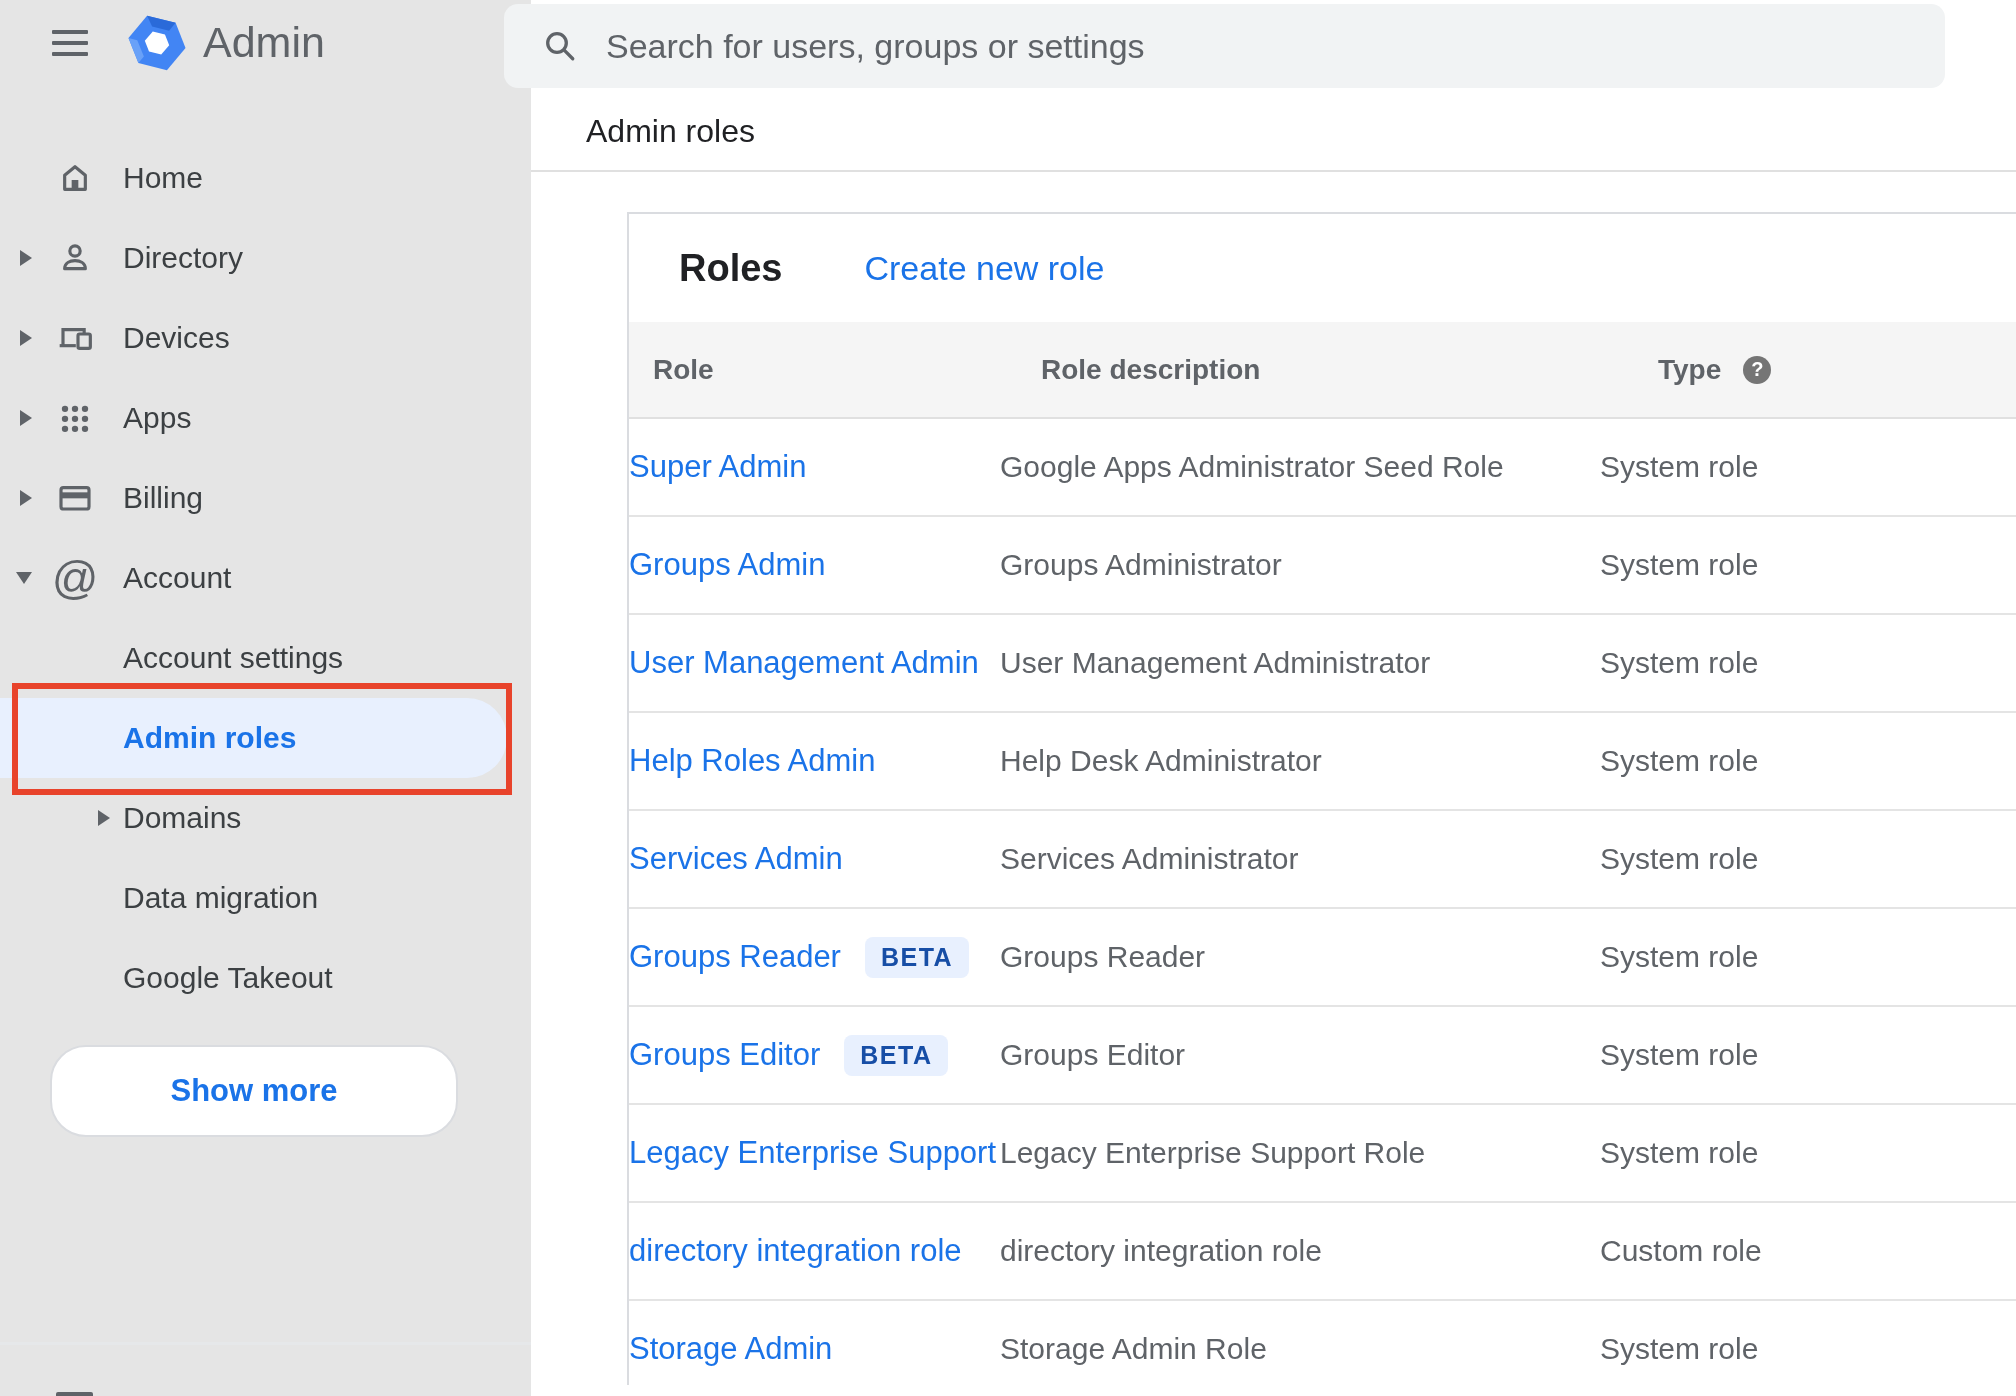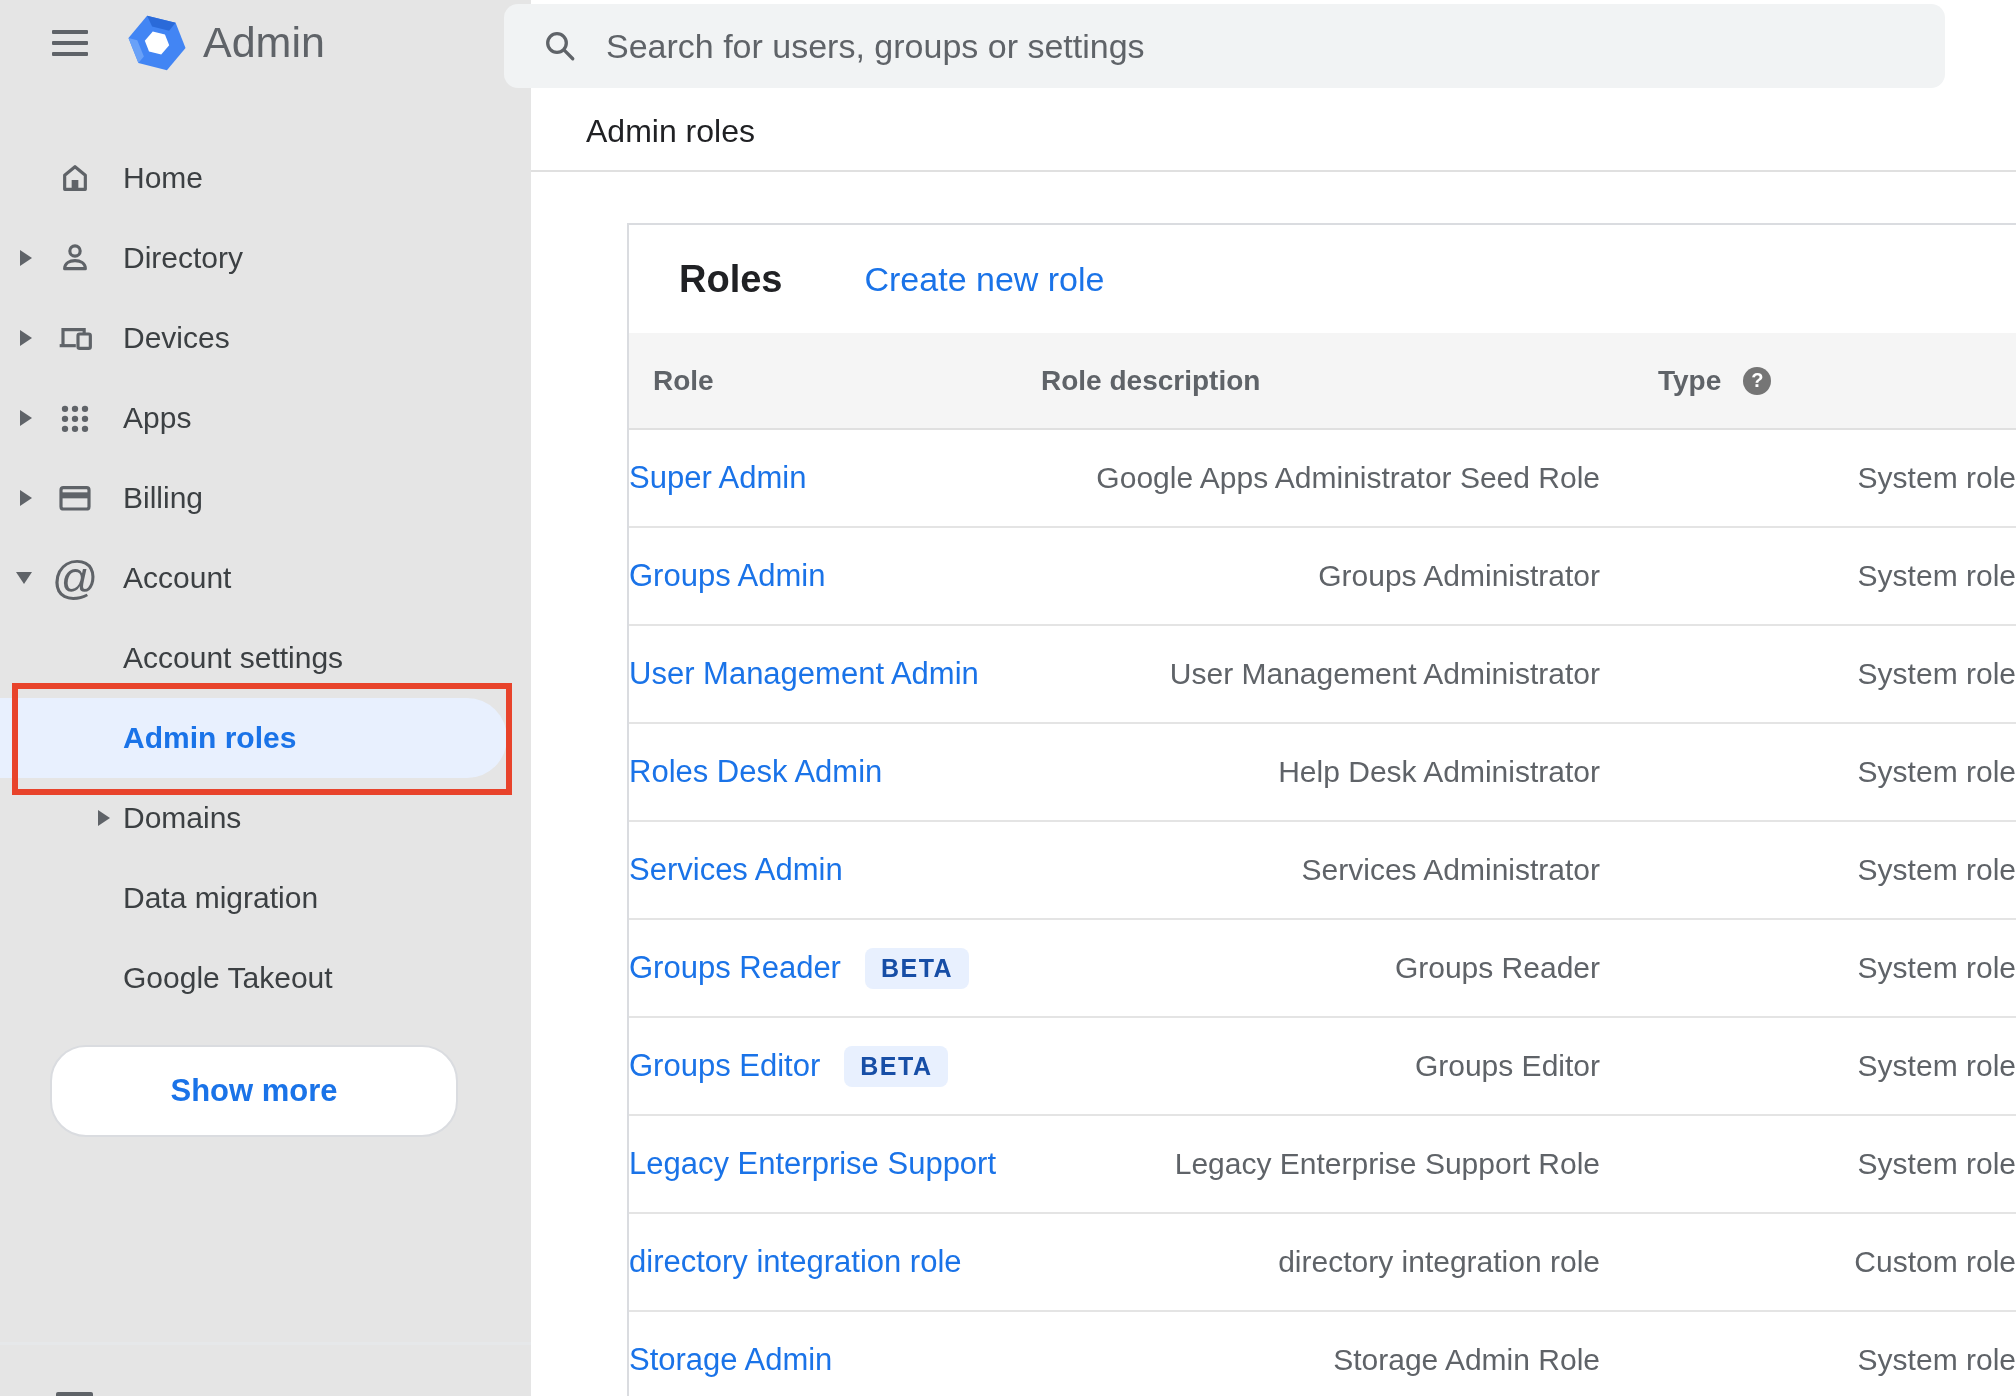--- a/index.html
+++ b/index.html
@@ -50,22 +50,22 @@
   .search-icon { margin-left:38px; display:flex; color:#5f6368; }
   .search-input { flex:1; margin-left:28px; margin-right:30px; border:none; outline:none; background:transparent;
     font-size:34px; color:#202124; font-family:"Liberation Sans","DejaVu Sans",sans-serif; }
   .search-input::placeholder { color:#5f6368; opacity:1; }
 
   
   .breadcrumb { position:absolute; left:586px; top:113px; font-size:32px; color:#202124; }
   .breadcrumb-divider { position:absolute; left:531px; top:170px; width:1485px; height:2px; background:#e0e0e0; }
 
   
-  .card { position:absolute; left:627px; top:223px; width:1389px; height:1173px;
-    background:#fff; border-left:2px solid #dadce0; border-top:2px solid #dadce0; overflow:hidden;text-align:right; }
+  .card { position:absolute; left:627px; top:212px; width:1389px; height:1173px;
+    background:#fff; border-left:2px solid #dadce0; border-top:2px solid #dadce0; overflow:hidden; }
   .card-header { height:108px; display:flex; align-items:center; padding-left:50px; }
   .card-title { font-size:38px; font-weight:bold; color:#202124; }
   .create-link { margin-left:82px; font-size:34px; color:#1a73e8; text-decoration:none; cursor:pointer; }
 
   .thead { height:97px; background:#f5f5f5; border-bottom:2px solid #e0e0e0;
     display:grid; grid-template-columns:371px 600px auto; padding-left:24px; align-items:center;gap:17px; }
   .th { font-size:28px; font-weight:bold; color:#5f6368; display:flex; align-items:center; }
   .help-icon { margin-left:22px; width:28px; height:28px; border-radius:50%; background:#757575;
     color:#fff; font-size:20px; font-weight:bold; display:flex; align-items:center; justify-content:center; cursor:pointer; }
 
@@ -236,21 +236,21 @@
       </div>
       <div class="trow">
         <div class="cell-role">
           <a class="role-link">User Management Admin</a>
         </div>
         <div class="cell-desc">User Management Administrator</div>
         <div class="cell-type">System role</div>
       </div>
       <div class="trow">
         <div class="cell-role">
-          <a class="role-link">Roles Desk Admin</a>
+          <a class="role-link">Help Roles Admin</a>
         </div>
         <div class="cell-desc">Help Desk Administrator</div>
         <div class="cell-type">System role</div>
       </div>
       <div class="trow">
         <div class="cell-role">
           <a class="role-link">Services Admin</a>
         </div>
         <div class="cell-desc">Services Administrator</div>
         <div class="cell-type">System role</div>

